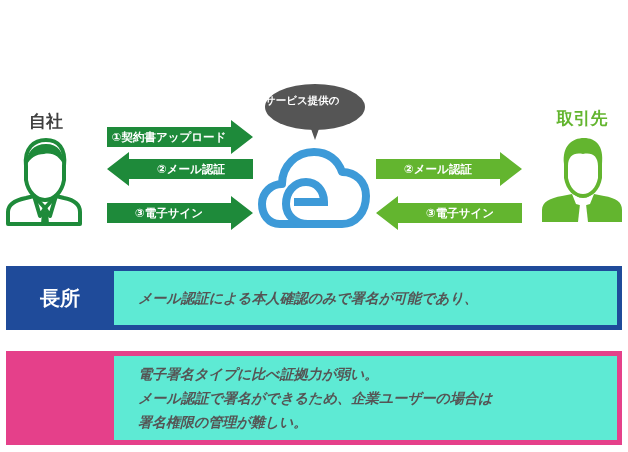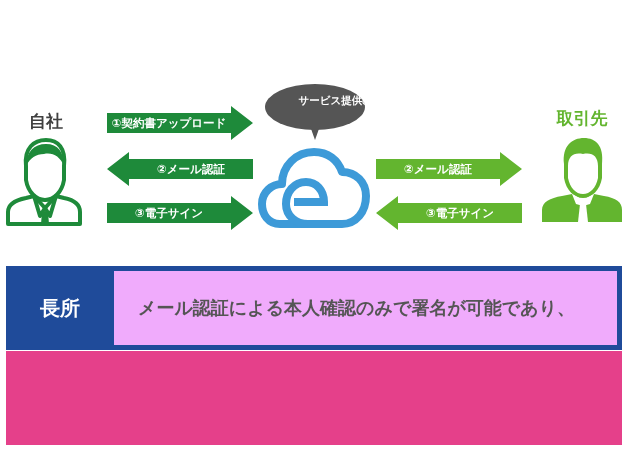--- a/index.html
+++ b/index.html
@@ -5,29 +5,29 @@
   html, body { margin:0; padding:0; background:#ffffff; }
   body { width:628px; height:452px; position:relative; overflow:hidden;
          font-family:"DejaVu Sans", "Liberation Sans", sans-serif; }
   .abs { position:absolute; }
   .party-label { font-weight:bold; font-size:17px; text-align:center; width:80px; }
   .arrow { position:absolute; height:34px; }
   .arrow svg { position:absolute; left:0; top:0; }
   .arrow .txt { position:absolute; top:0; height:34px; line-height:34px;
                 color:#fff; font-size:11.5px; font-weight:bold; text-align:center; white-space:nowrap; }
   .bubble { position:absolute; left:265px; top:84px; width:100px; height:50px; }
-  .bubble .txt { position:absolute; left:8px; top:9px; width:100px; text-align:right;
+  .bubble .txt { position:absolute; left:0; top:9px; width:100px; text-align:left;
                  color:#fff; font-size:10.5px; font-weight:bold; line-height:15px; }
   .panel { position:absolute; left:6px; width:616px; box-sizing:border-box; }
   .panel .tag { position:absolute; left:0; top:0; bottom:0; width:108px;
                 color:#fff; font-size:20px; font-weight:bold;
                 display:flex; align-items:center; justify-content:center; }
-  .panel .body { position:absolute; left:108px; right:5px; top:5px; bottom:5px; background:#f0abfc;
+  .panel .body { position:absolute; left:108px; right:5px; top:5px; bottom:5px; background:#5eead4;
                  padding-left:24px; display:flex; flex-direction:column; justify-content:center;
-                 color:#555555; font-size:18px; font-weight:bold; line-height:24px; }
+                 color:#555555; font-size:14px; font-weight:bold; line-height:24px;font-style:italic; }
 </style>
 </head>
 <body>
 
 <div class="abs party-label" style="left:6px; top:110px; color:#404040;">自社</div>
 <div class="abs" style="left:4px; top:136px; width:80px; height:90px;">
   <svg width="80" height="90" viewBox="0 0 80 90">
     <g fill="none" stroke="#1e8a3a" stroke-width="4" stroke-linejoin="round">
       <path d="M22 30 C20 12 30 4 42 4 C54 4 62 12 60 30 L60 44 C58 56 50 64 41 64 C32 64 24 56 22 44 Z"></path>
       <path d="M4 88 L4 76 C4 68 12 64 22 62 L30 60 L41 72 L52 60 L60 62 C70 64 76 68 76 76 L76 88 Z"></path>
@@ -42,21 +42,21 @@
 <div class="abs" style="left:540px; top:134px; width:84px; height:90px;">
   <svg width="84" height="90" viewBox="0 0 84 90">
     <path d="M24 30 C22 12 32 4 44 4 C56 4 64 12 62 30 L62 44 C60 56 52 64 43 64 C34 64 26 56 24 44 Z" fill="#63b52f"></path>
     <path d="M28 32 C28 22 34 18 43 20 C52 18 58 22 58 32 L58 44 C56 54 50 60 43 60 C36 60 30 54 28 44 Z" fill="#ffffff"></path>
     <path d="M2 88 L2 76 C2 68 10 64 22 62 L32 60 L43 72 L54 60 L64 62 C76 64 82 68 82 76 L82 88 Z" fill="#63b52f"></path>
     <path d="M32 60 L36 70 L43 72 L50 70 L54 60 L43 66 Z" fill="#ffffff"></path>
     <path d="M40 70 L46 70 L48 88 L38 88 Z" fill="#ffffff"></path>
   </svg>
 </div>
 
-<div class="arrow" style="left:107px; top:106px; width:146px;">
+<div class="arrow" style="left:107px; top:120px; width:146px;">
   <svg width="146" height="34">
       <polygon points="0,7 124,7 124,0 146,17 124,34 124,27 0,27" fill="#1e8a3a"></polygon>
     </svg>
   <div class="txt" style="left:0; width:124px;">①契約書アップロード</div>
 </div>
 <div class="arrow" style="left:107px; top:152px; width:146px;">
   <svg width="146" height="34">
       <polygon points="146,7 22,7 22,0 0,17 22,34 22,27 146,27" fill="#1e8a3a"></polygon>
     </svg>
   <div class="txt" style="left:22px; width:124px;">②メール認証</div>
@@ -91,21 +91,26 @@
   </div>
 </div>
 
 <div class="abs" style="left:258px; top:144px; width:112px; height:86px;">
   <svg width="112" height="86" viewBox="0 0 112 86">
     <path d="M22 80 C10 80 4 70 4 60 C4 48 14 40 24 40 C24 22 38 8 56 8 C70 8 80 16 84 28 C98 28 108 38 108 52 C108 68 98 80 84 80 Z" fill="none" stroke="#3d9ad8" stroke-width="8" stroke-linejoin="round"></path>
     <path d="M36 58 L66 58 C66 46 58 38 48 38 C36 38 28 48 28 60 C28 72 38 80 50 80" fill="none" stroke="#3d9ad8" stroke-width="8"></path>
   </svg>
 </div>
 
-<div class="panel" style="top:266px; height:84px; background:#1f4b9a;">
+<div class="panel" style="top:266px; height:64px; background:#1f4b9a;">
   <div class="tag">長所</div>
   <div class="body">
     <div>メール認証による本人確認のみで署名が可能であり、</div>
   </div>
 </div>
 
 <div class="panel" style="top:351px; height:94px; background:#e5408a;">
+  <div class="body">
+    <div>電子署名タイプに比べ証拠力が弱い。</div>
+    <div>メール認証で署名ができるため、企業ユーザーの場合は</div>
+    <div>署名権限の管理が難しい。</div>
+  </div>
 </div>
 
 </body></html>

